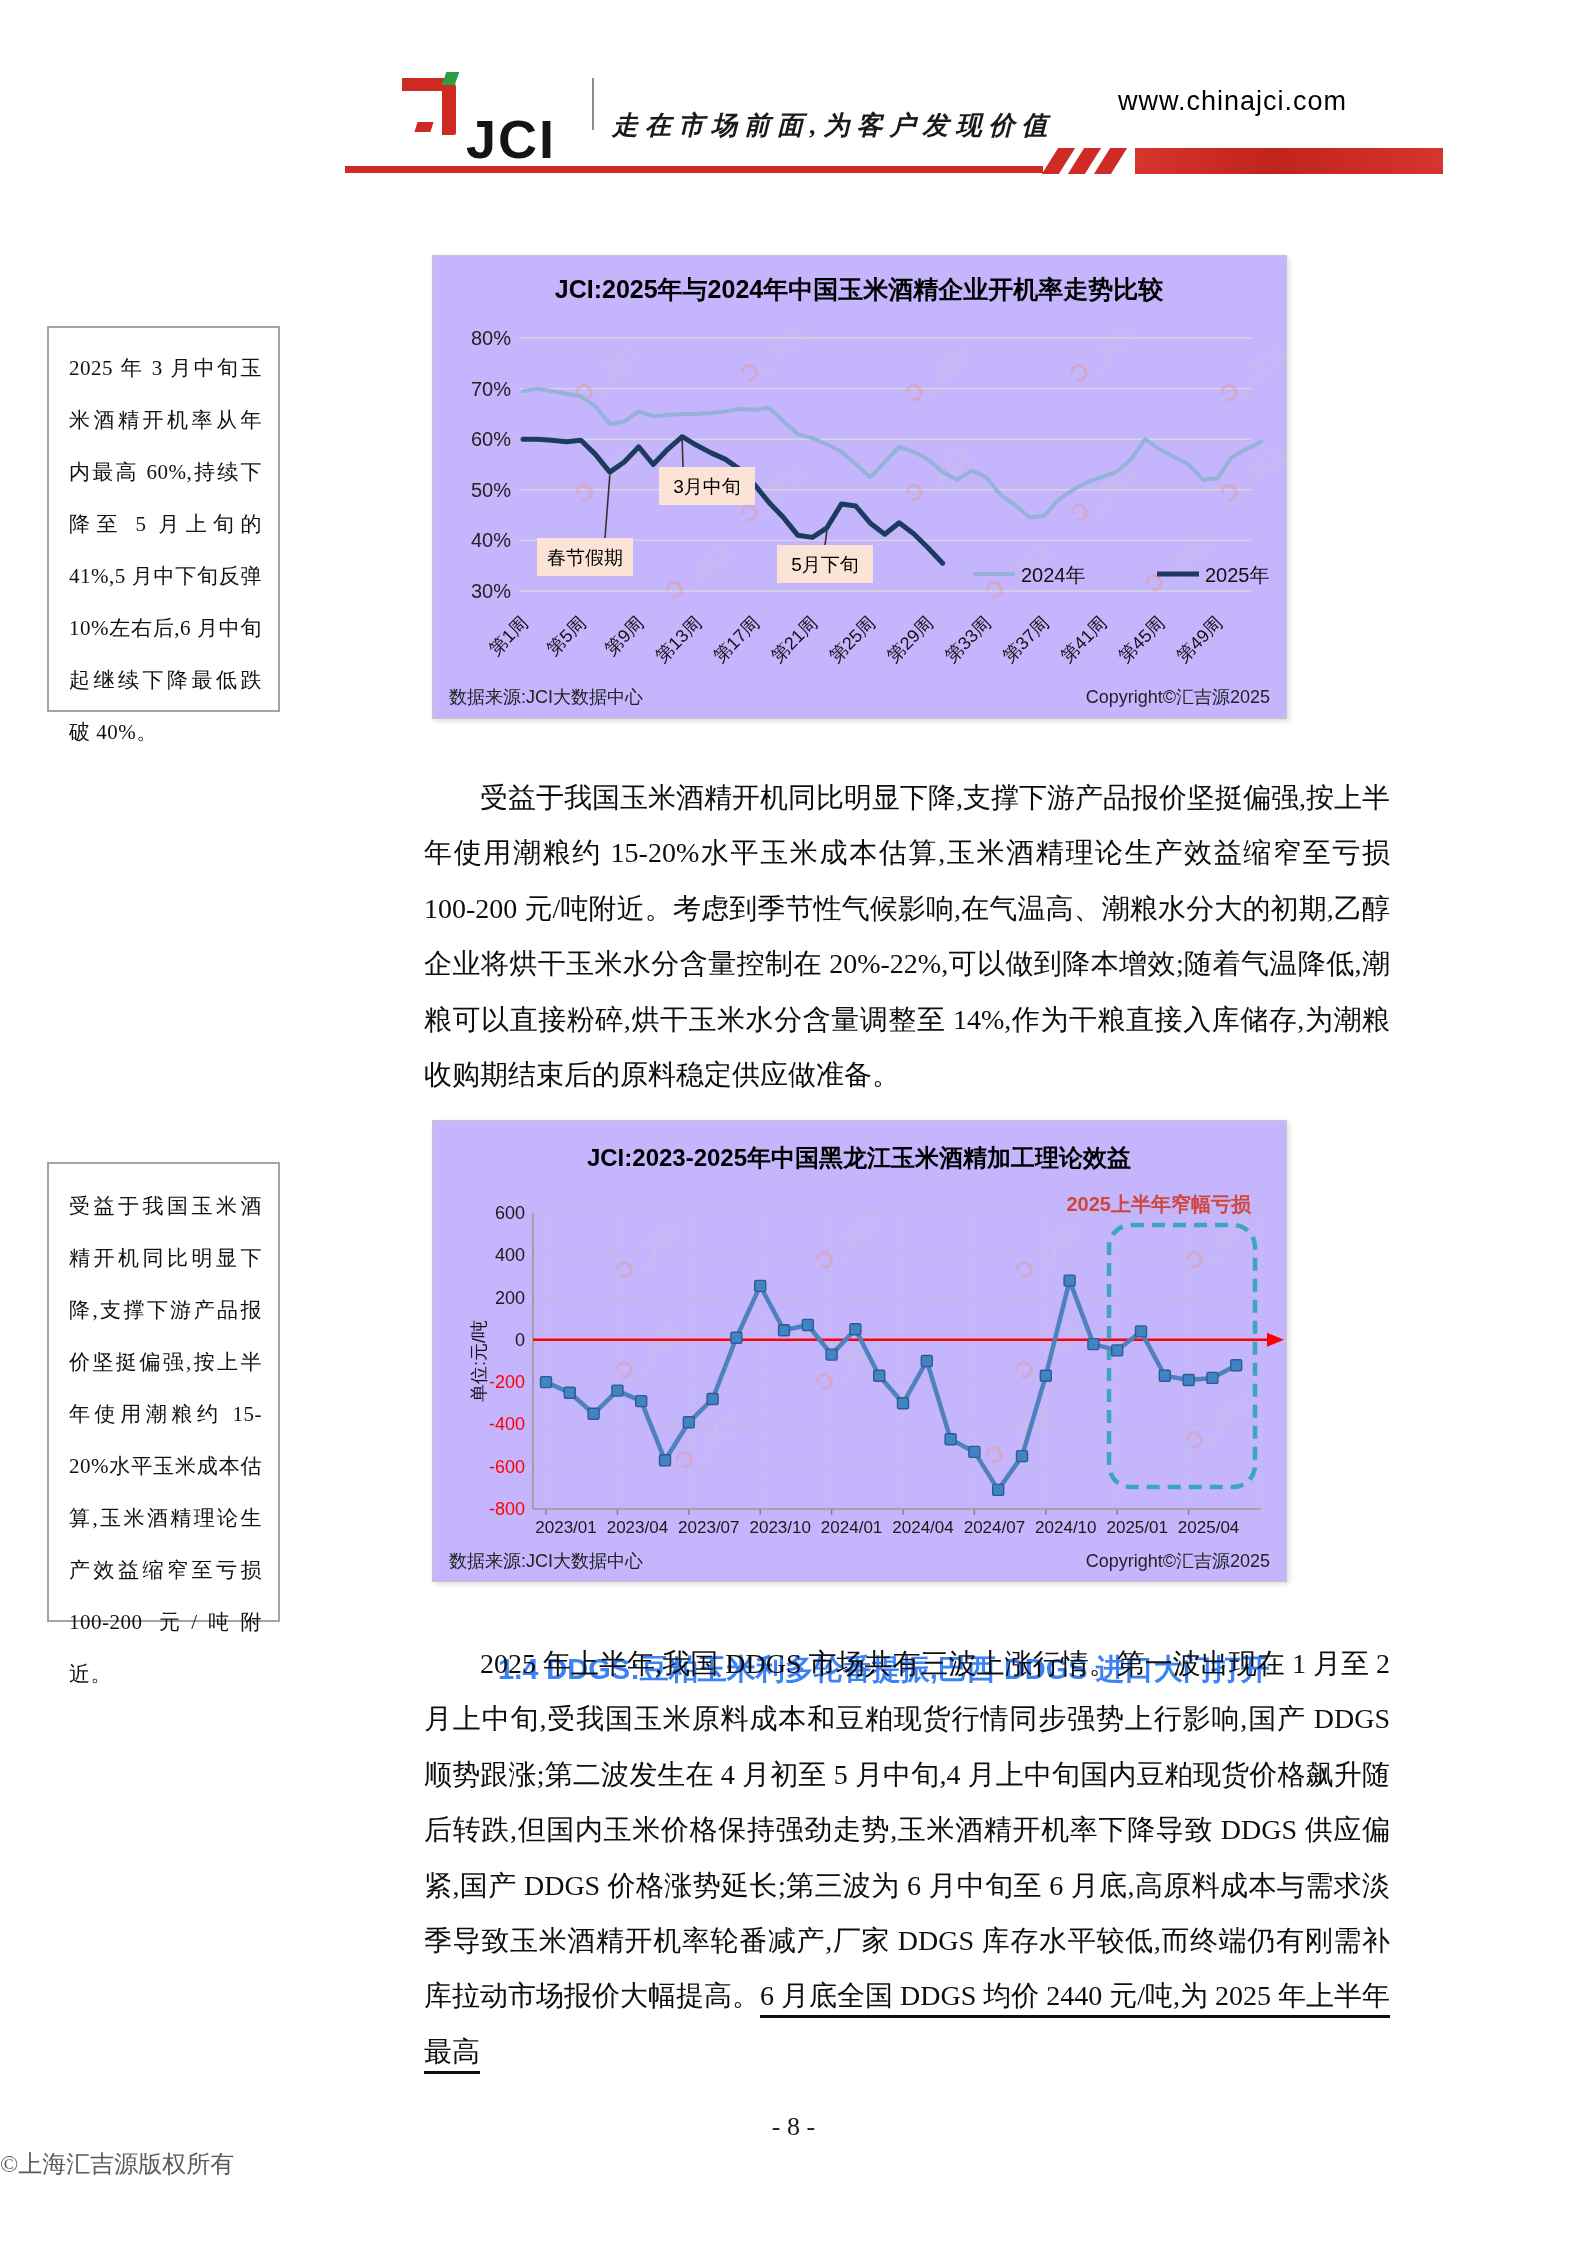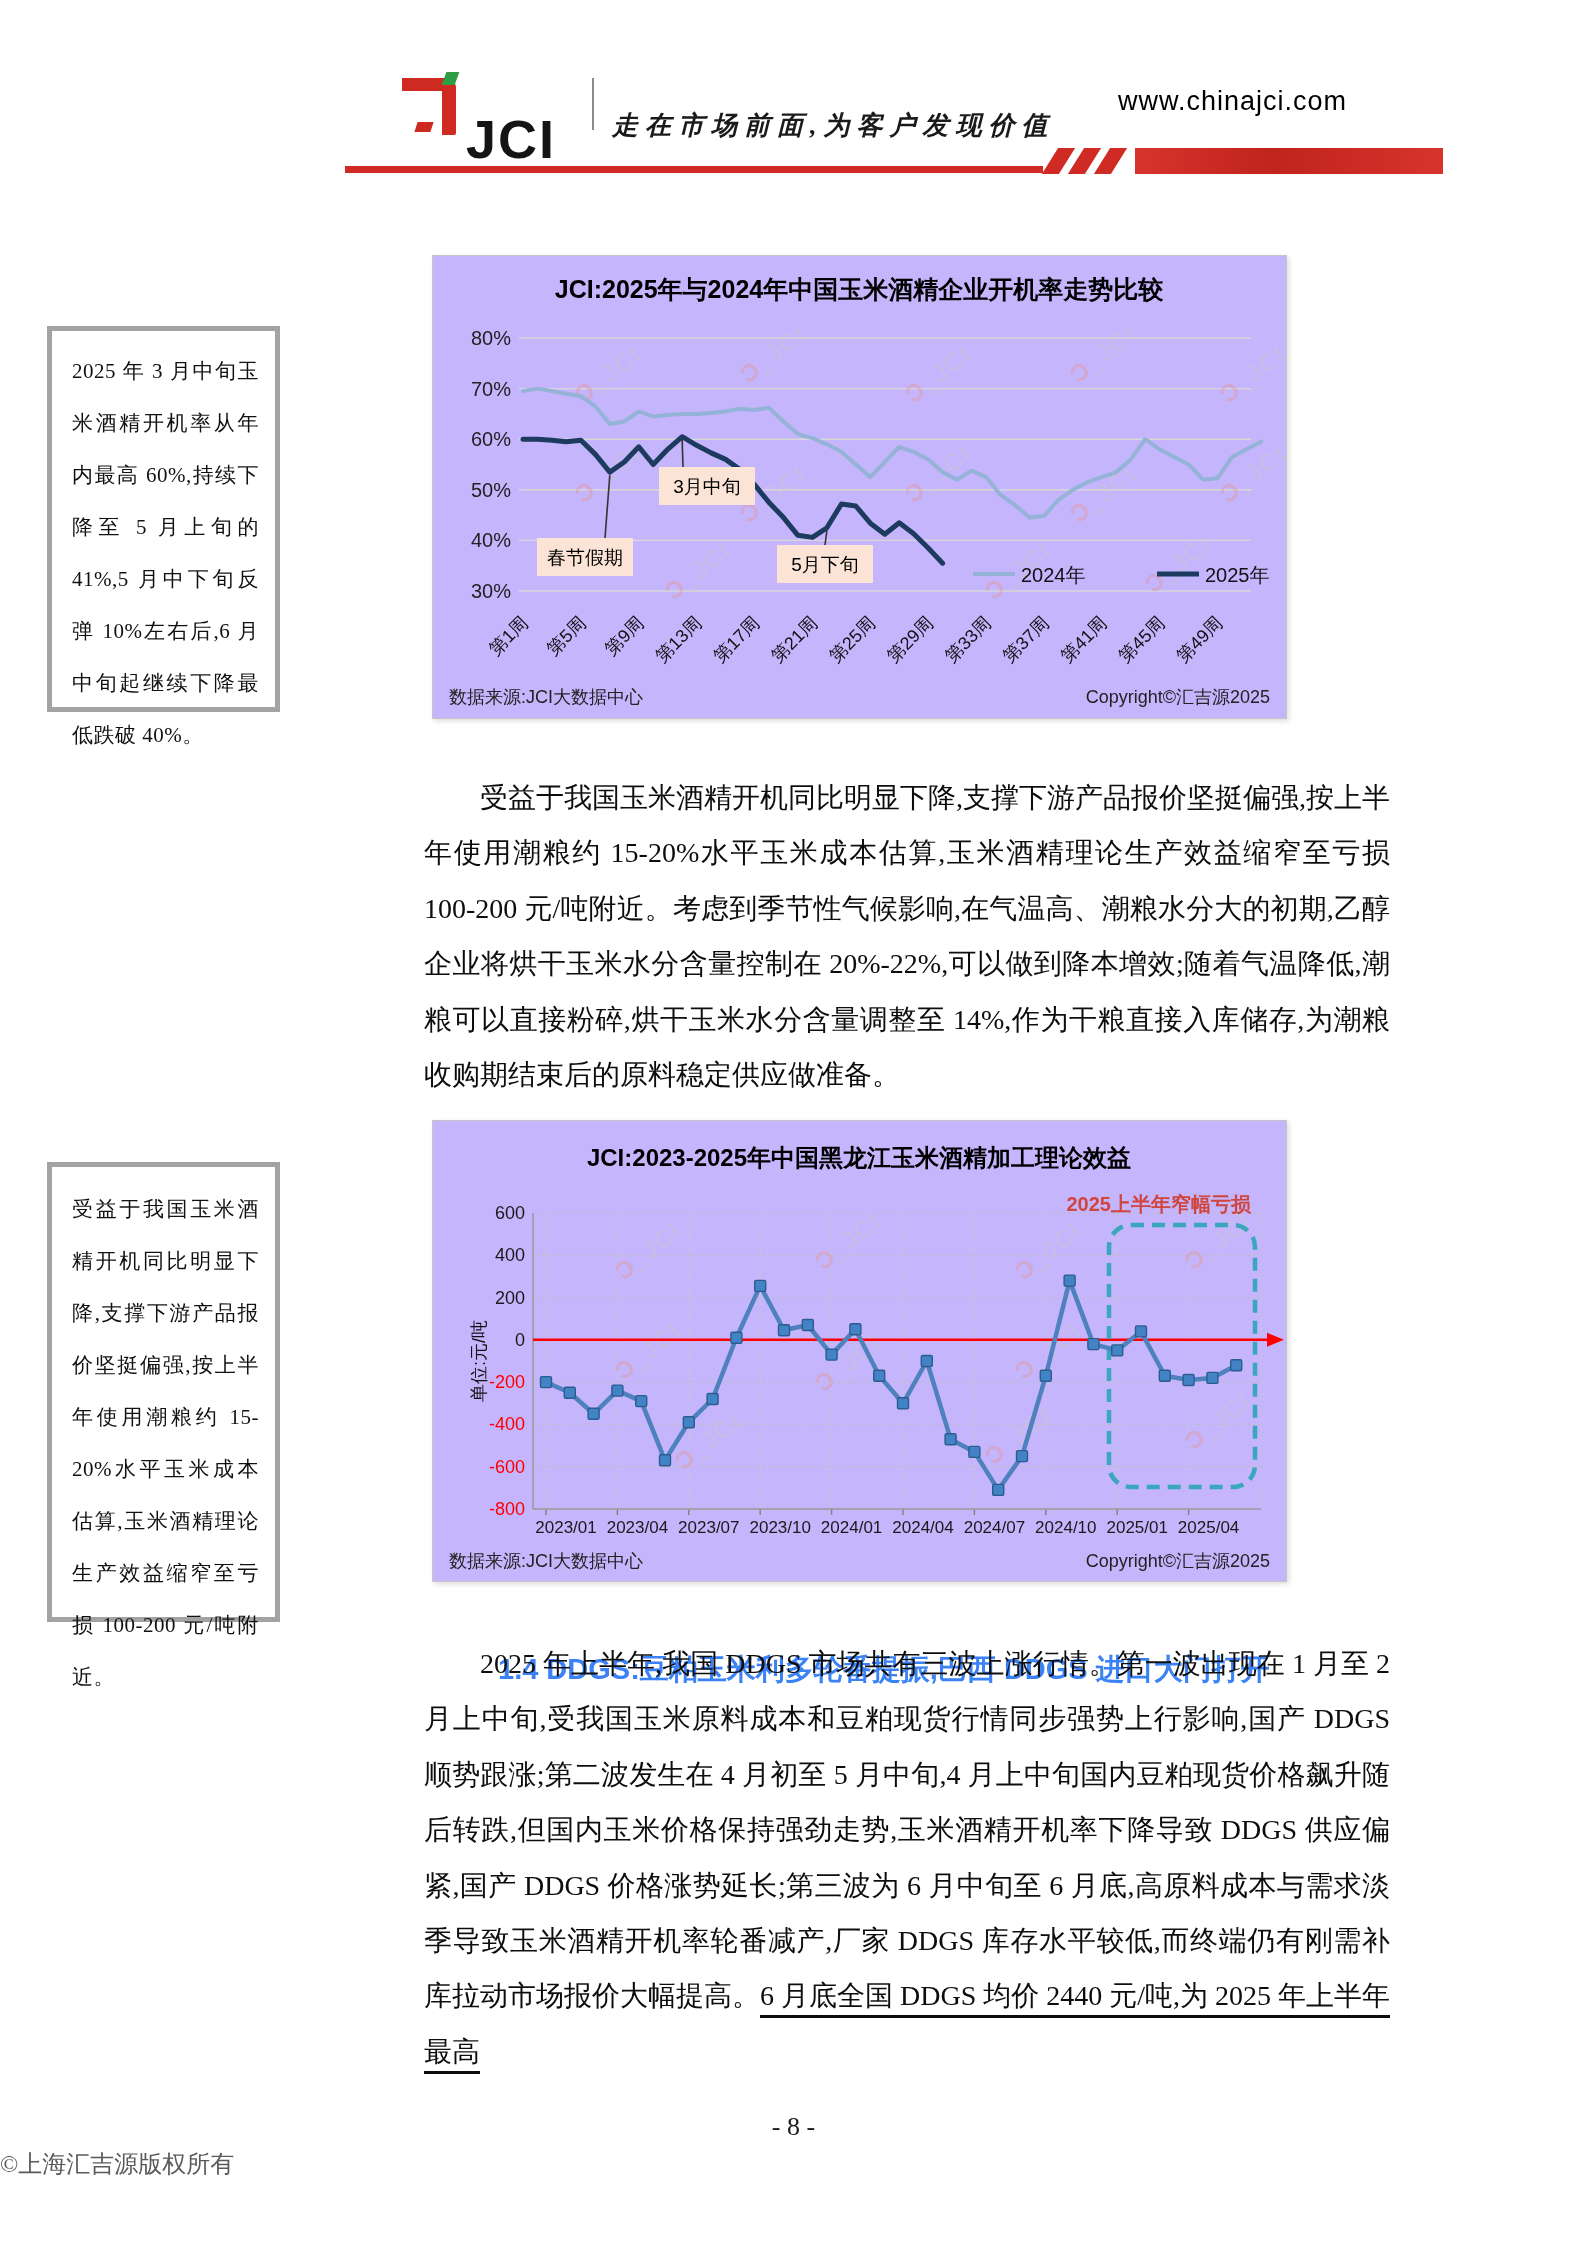--- a/index.html
+++ b/index.html
@@ -20,21 +20,21 @@
   #hdr-url{position:absolute;left:1118px;top:86px;font-size:27px;color:#000000;letter-spacing:1px;}
 
   
   #band{position:absolute;left:345px;top:146px;width:1098px;height:30px;}
   #band .thin{position:absolute;left:0;bottom:3px;width:698px;height:7px;background:#cf2b24;}
   #band .stripe{position:absolute;bottom:2px;width:17px;height:26px;background:#cf2b24;transform:skewX(-32deg);}
   #band .bar{position:absolute;left:790px;right:0;bottom:2px;height:26px;
       background:linear-gradient(90deg,#d7342c,#bf241d 45%,#d7342c);}
 
   
-  .note-box{position:absolute;left:47px;width:233px;border:5px solid #a3a3a3;box-sizing:border-box;
+  .note-box{position:absolute;left:47px;width:233px;border:2px solid #a3a3a3;box-sizing:border-box;
       font-size:21px;line-height:52px;letter-spacing:.5px;text-align:justify;padding:14px 16px 0 20px;}
   #note-1{top:326px;height:386px;}
   #note-2{top:1162px;height:460px;padding-top:16px;}
 
   
   .chart-frame{position:absolute;left:432px;width:853px;background:#c4b5fd;border:1.5px solid #c6c6c6;
       box-shadow:2px 2px 5px rgba(0,0,0,.14);box-sizing:content-box;}
   #chart1{top:255px;height:462px;}
   #chart2{top:1120px;height:460px;}
 

